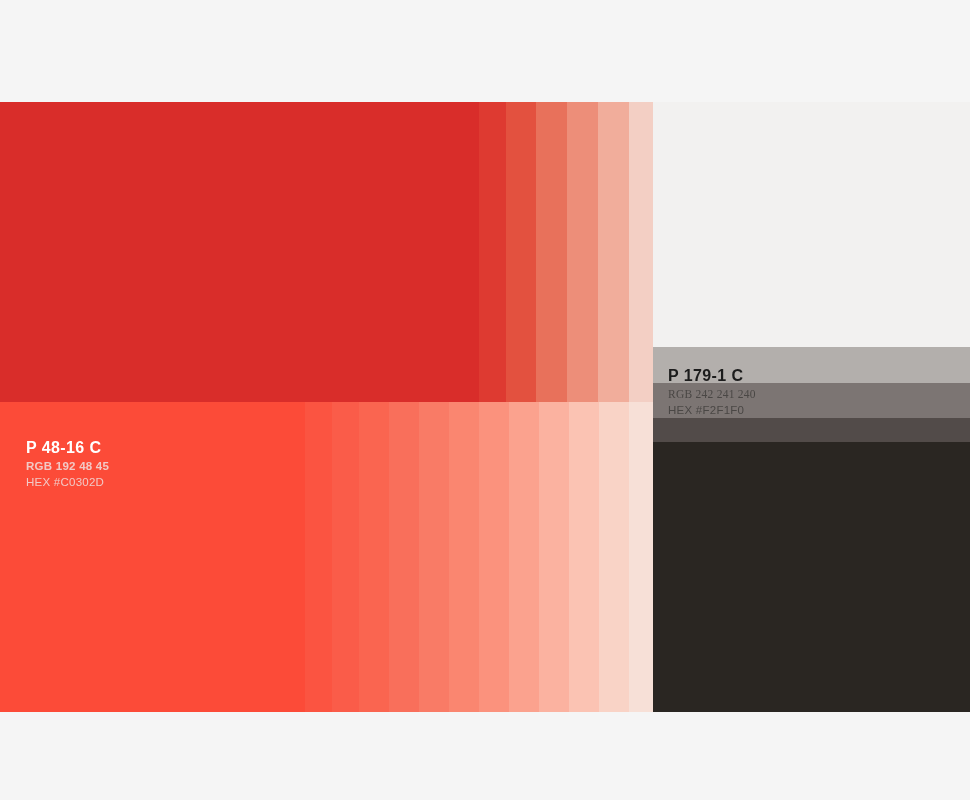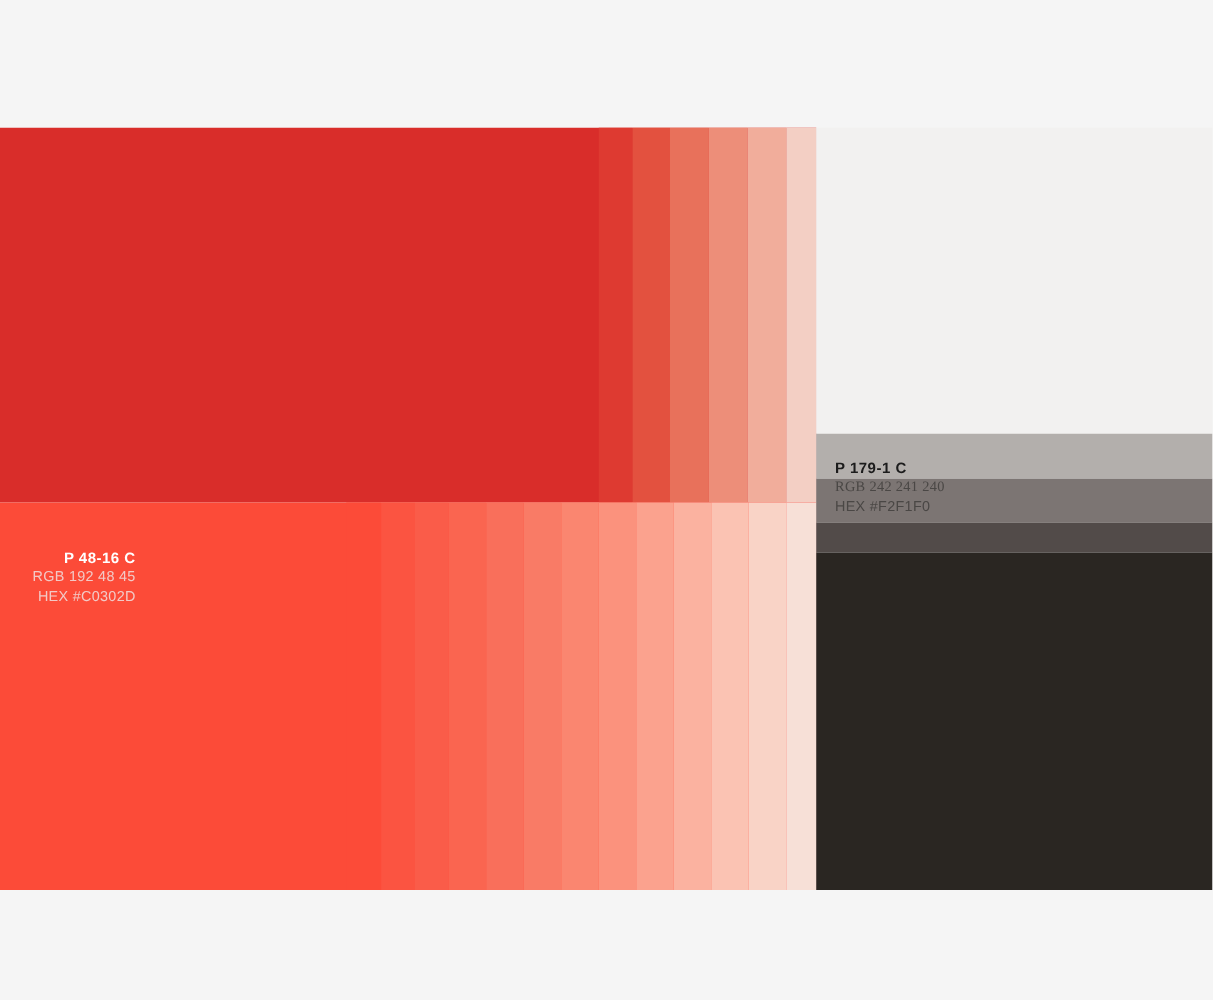--- a/index.html
+++ b/index.html
@@ -81,21 +81,21 @@
     width: 317px;
   }
 
   
   .label {
     position: absolute;
     line-height: 1.0;
     white-space: nowrap;
   }
   .label .name {
-    font-size: 12px;
+    font-size: 16px;
     font-weight: bold;
     letter-spacing: 0.4px;
     margin-bottom: 5px;
   }
   .label .rgb,
   .label .hex {
     font-size: 11.5px;
     font-weight: normal;
     letter-spacing: 0.25px;
     margin-bottom: 4px;
@@ -140,23 +140,23 @@
 
     <div class="block" id="block-tr" style="background: rgb(242, 241, 240);"></div>
 
     <div id="gray-bands">
         <div class="band" style="background: rgb(179, 175, 172); top: 0px; height: 36px;"></div>
         <div class="band" style="background: rgb(124, 117, 115); top: 36px; height: 35px;"></div>
         <div class="band" style="background: rgb(82, 75, 73); top: 71px; height: 24px;"></div>
         <div class="band" style="background: rgb(42, 38, 34); top: 95px; height: 270px;"></div>
       </div>
 
-    <div class="label" id="label-tl" style="color: rgb(255, 255, 255); text-align: right;">
+    <div class="label" id="label-tl" style="color: rgb(255, 255, 255);">
       <div class="name" style="color: rgb(255, 255, 255);">P 48-16 C</div>
-      <div class="rgb" style="color: rgb(242, 201, 198);">RGB 192 48 45</div>
+      <div class="rgb" style="color: rgb(242, 201, 198); font-weight: bold;">RGB 192 48 45</div>
       <div class="hex" style="color: rgb(242, 201, 198);">HEX #C0302D</div>
     </div>
 
     <div class="label" id="label-tr" style="color: rgb(28, 28, 28);">
       <div class="name" style="color: rgb(28, 28, 28);">P 179-1 C</div>
       <div class="rgb" style="color: rgb(74, 71, 69); font-family: Liberation Serif, serif;">RGB 242 241 240</div>
       <div class="hex" style="color: rgb(74, 71, 69);">HEX #F2F1F0</div>
     </div>
 
   </div>

